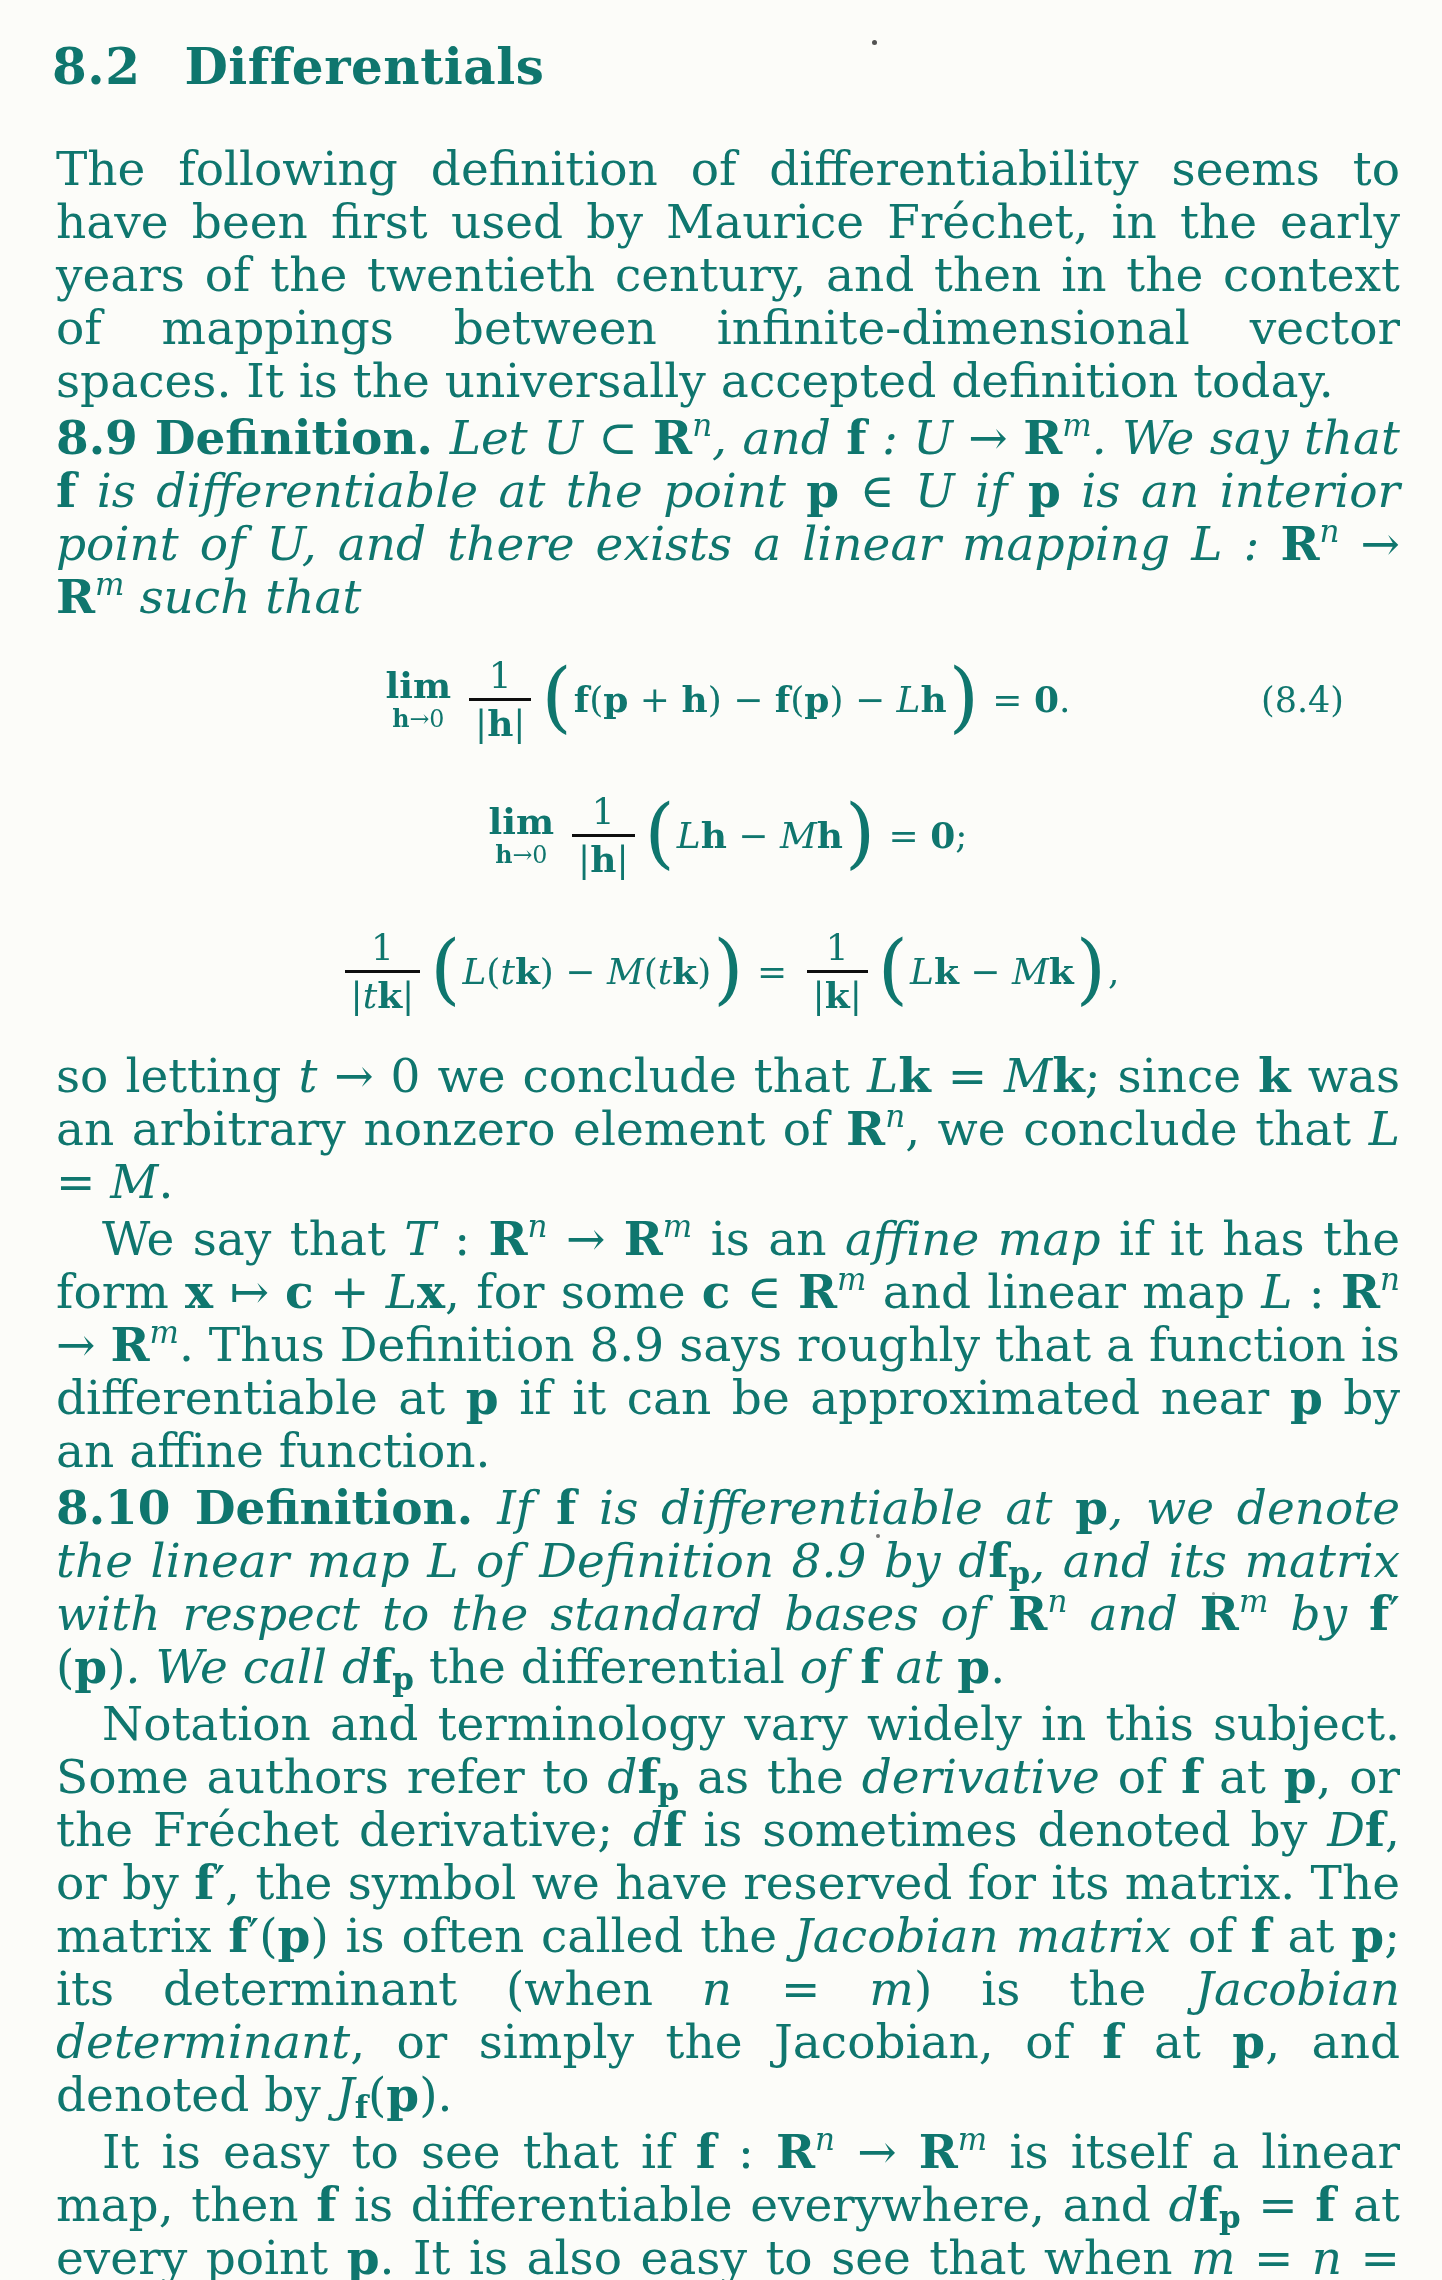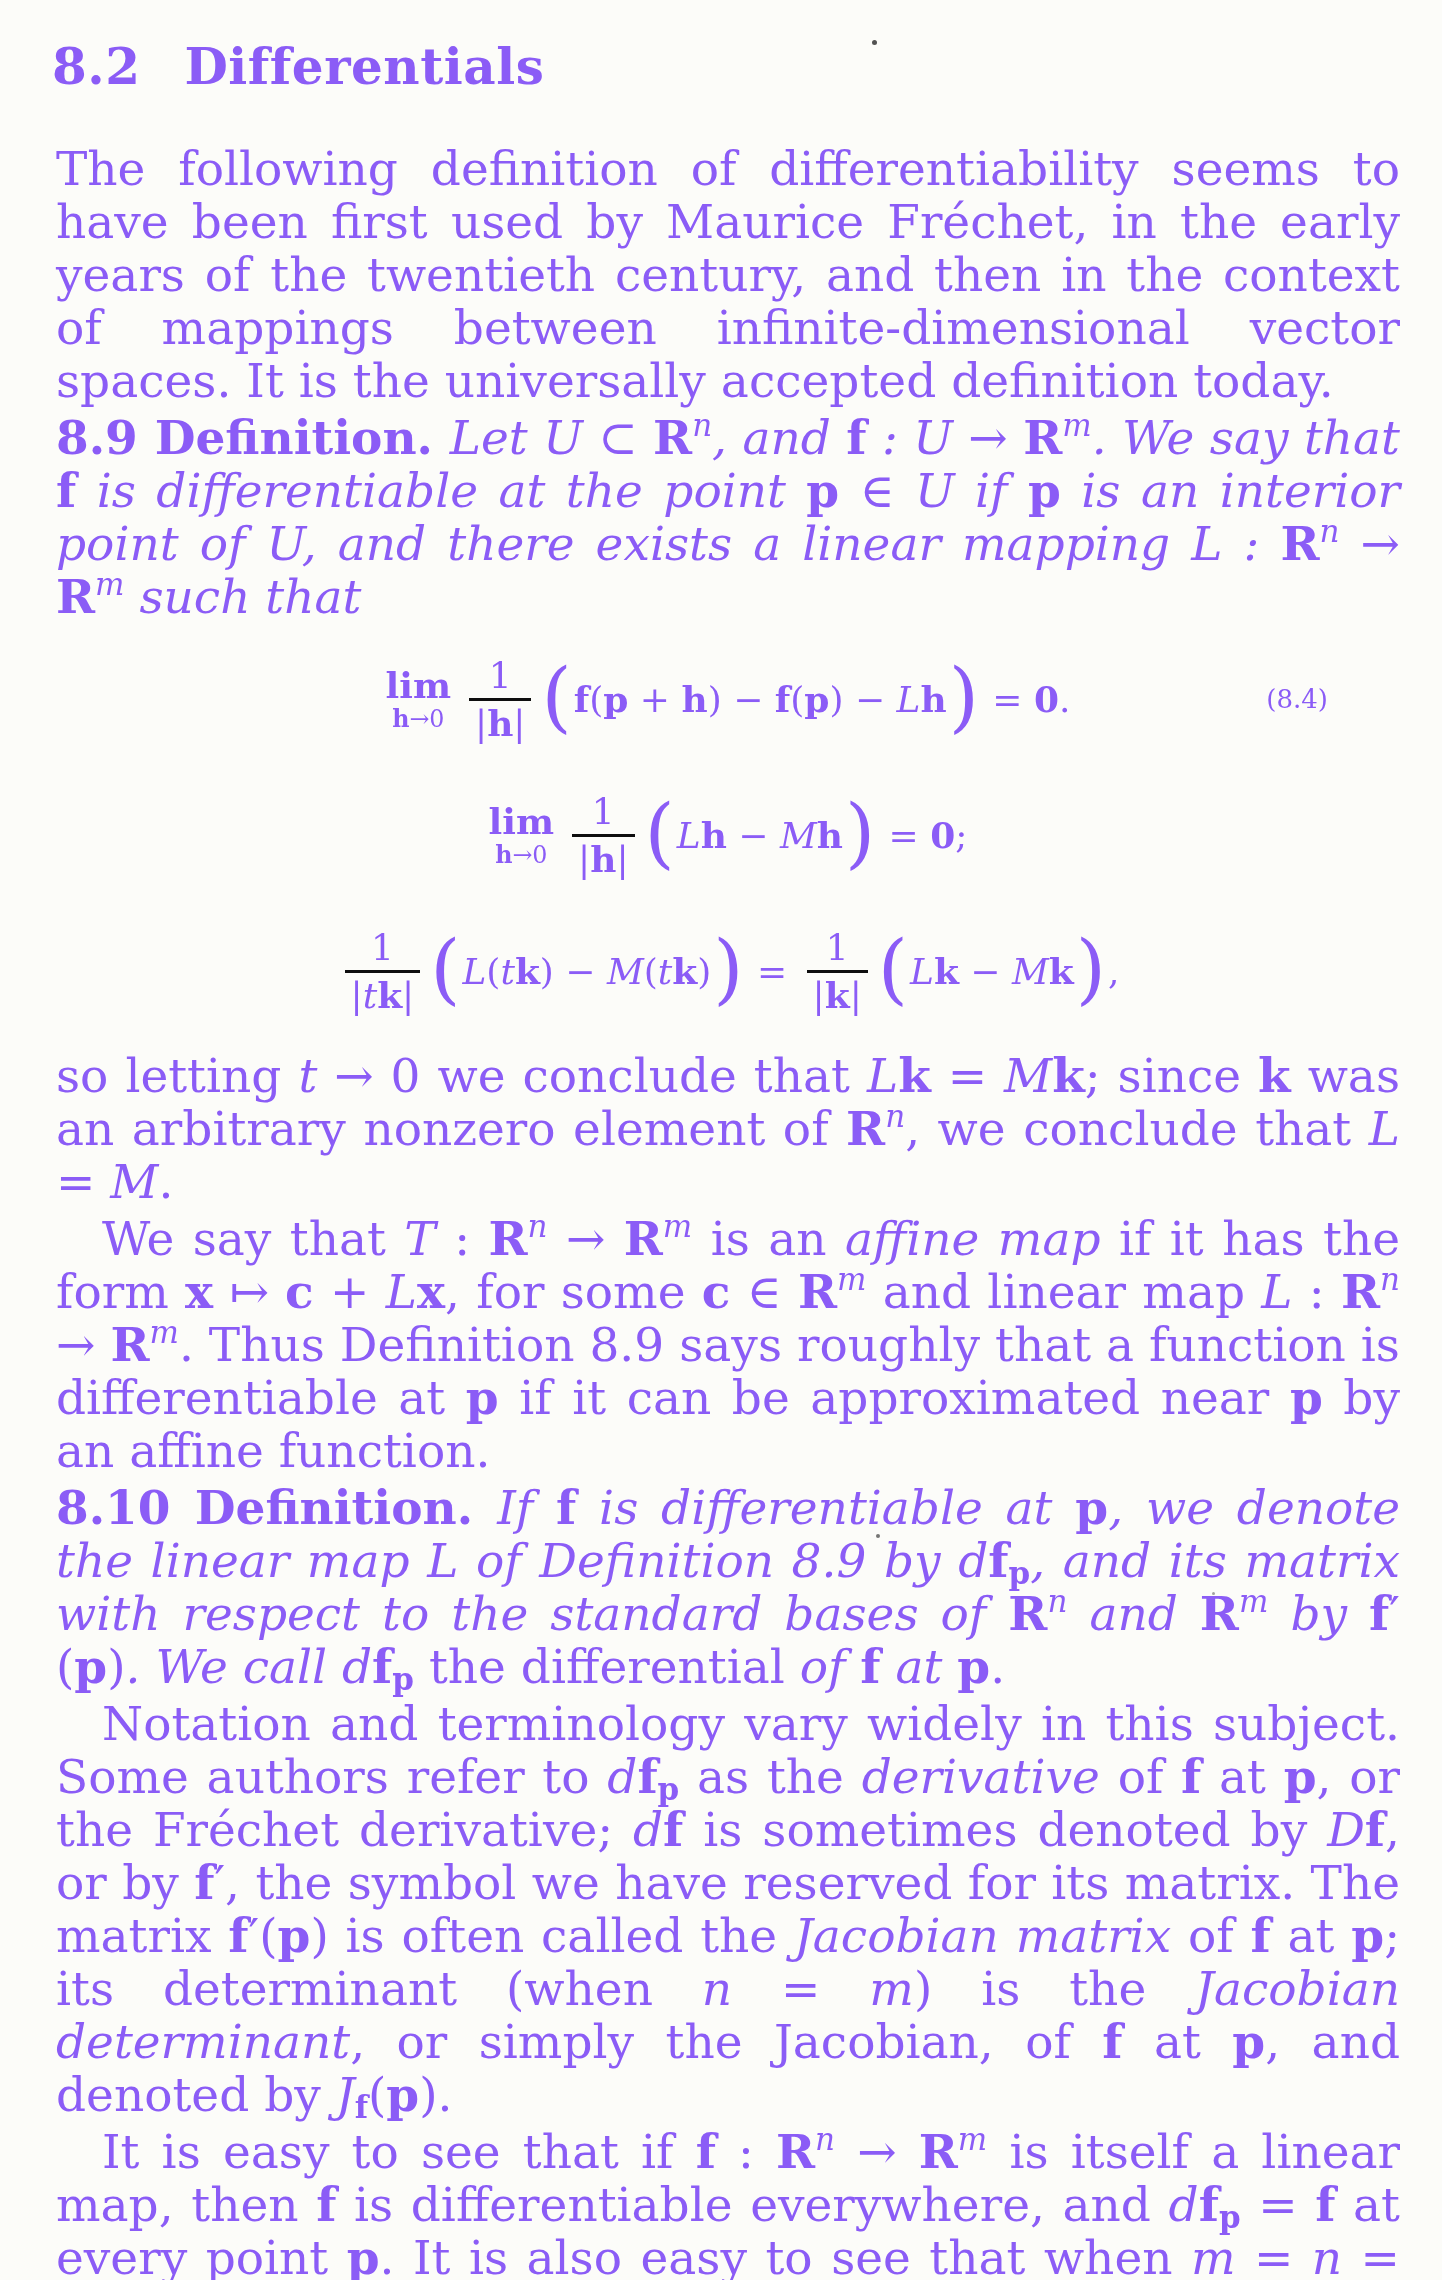--- a/index.html
+++ b/index.html
@@ -1,19 +1,19 @@
 <!DOCTYPE html>
 <html><head>
 <meta charset="utf-8">
 <style>
   html,body{margin:0;padding:0;background:#fcfcf9;}
   .page{
     position:relative;
     width:1442px;height:2280px;
-    background:#fcfcf9;color:#8b5cf6;
+    background:#fcfcf9;color:#0f766e;
     font-family:"DejaVu Serif","Liberation Serif",serif;
     box-sizing:border-box;
     padding:26px 38px 0 52px;
     overflow:hidden;
   }
   h1.sec-heading{
     display:flex;gap:44px;
     font-size:50px;font-weight:700;
     margin:12px 0 46px 0;line-height:1.15;
     letter-spacing:.5px;
@@ -39,21 +39,21 @@
     font-size:36px;line-height:1.2;
   }
   .lim{display:inline-flex;flex-direction:column;align-items:center;margin-right:10px;}
   .lim-main{line-height:1;font-weight:bold;}
   .lim-sub{font-size:66%;line-height:1.1;margin-top:3px;}
   .frac{display:inline-flex;flex-direction:column;align-items:stretch;text-align:center;margin:0 8px;}
   .frac .num{line-height:1.15;border-bottom:3px solid #0e0e0e;padding:0 6px 2px;}
   .frac .den{line-height:1.15;padding:2px 6px 0;}
   .bigp{font-size:215%;font-weight:400;line-height:1;margin:0 2px;transform:translateY(-3px);}
   .eq-body,.eq-tail,.eq-mid{white-space:pre;}
-  .eq-number{position:absolute;right:76px;top:50%;transform:translateY(-50%);font-size:26px;}
+  .eq-number{position:absolute;right:60px;top:50%;transform:translateY(-50%);font-size:35px;}
   .speck{position:absolute;background:#1a1a1a;border-radius:50%;}
   #sp1{left:872px;top:40px;width:5px;height:5px;opacity:.75;}
   #sp2{left:876px;top:1534px;width:4px;height:4px;opacity:.6;}
   #sp3{left:1212px;top:1592px;width:3px;height:3px;opacity:.4;}
 </style>
 </head>
 <body>
 
 <div class="page">
 

